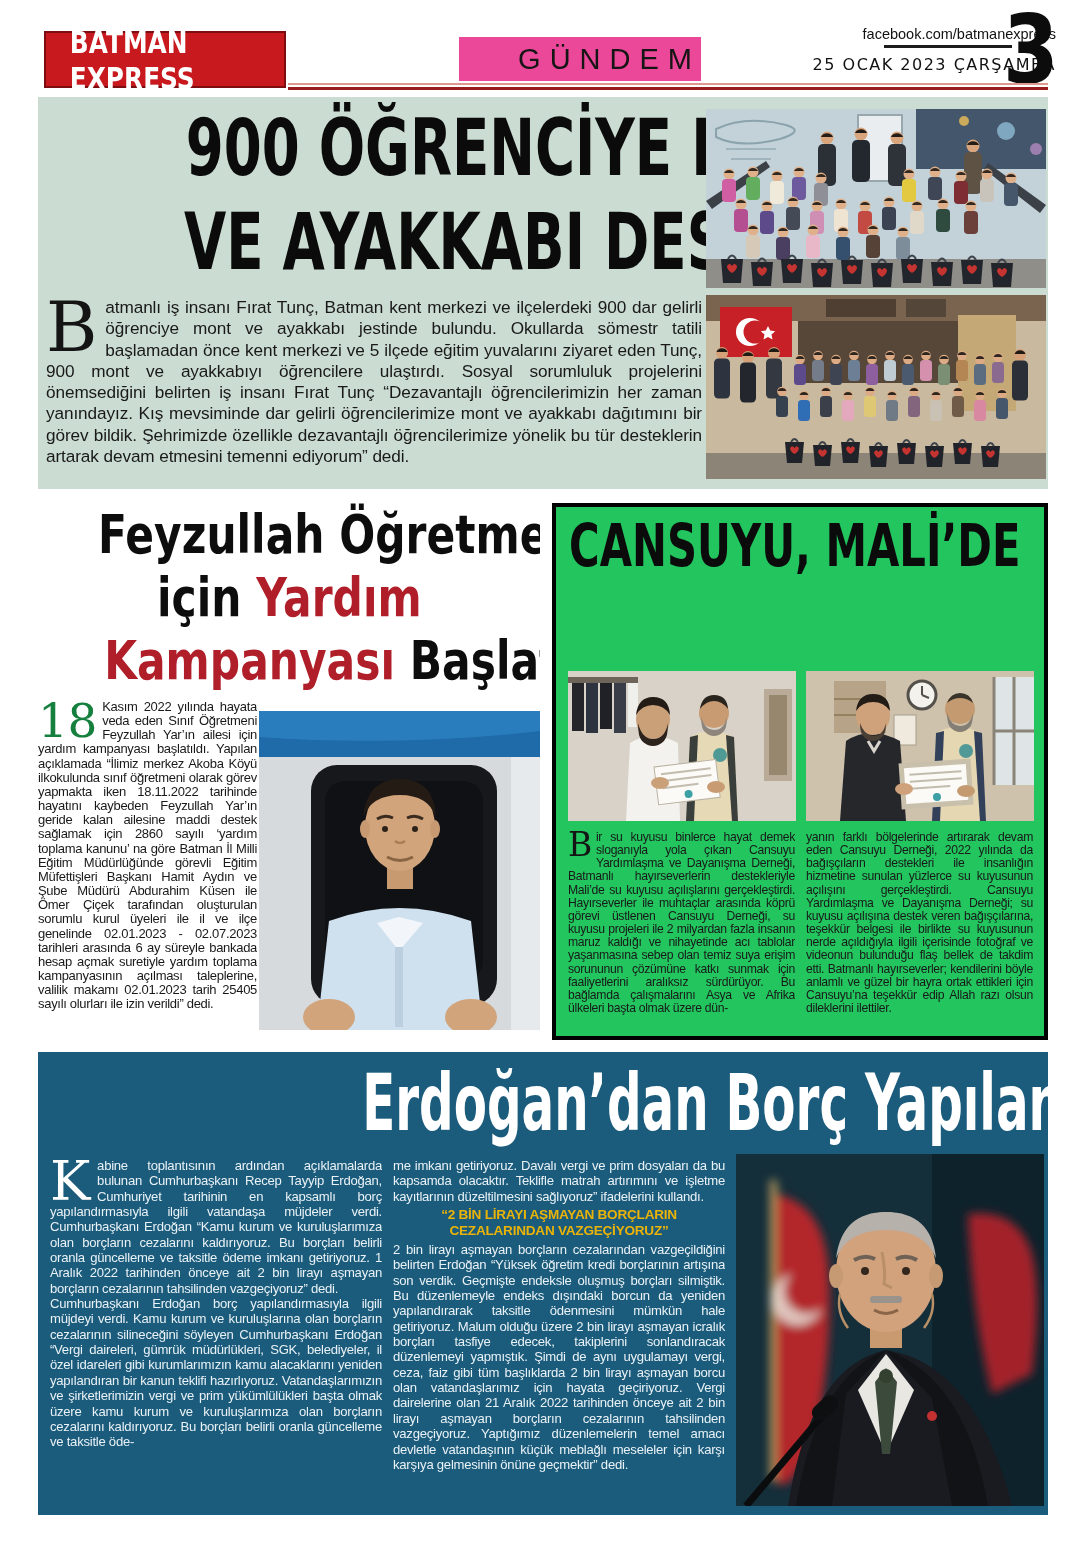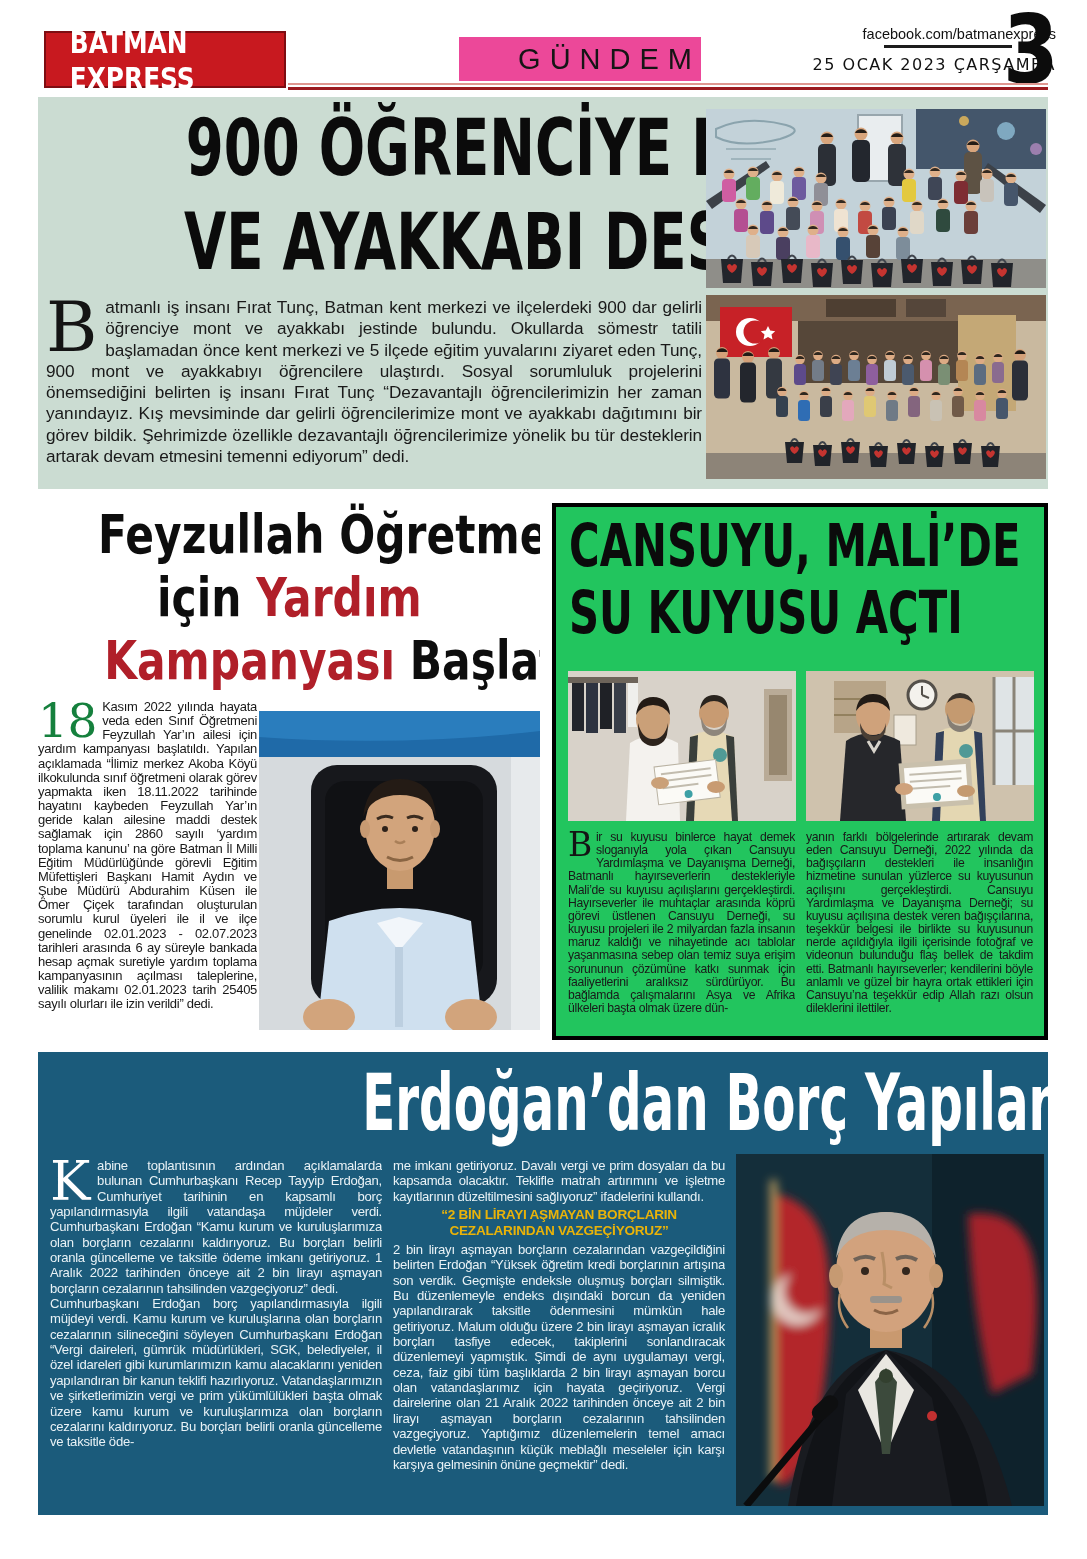--- a/index.html
+++ b/index.html
@@ -268,21 +268,20 @@
         <path d="M128 146 q13 7 26 0" stroke="#8a6543" stroke-width="3" fill="none"></path>
         <ellipse cx="70" cy="306" rx="26" ry="18" fill="#d2a47c"></ellipse>
           <ellipse cx="212" cy="306" rx="26" ry="18" fill="#d2a47c"></ellipse>
       </svg>
     </div>
   </div>
 
   <div class="abs sec2r">
     <div class="abs hl">
       <div><span class="cxl">CANSUYU, MALİ’DE</span></div>
-      <div><span class="cxl">SU KUYUSU AÇTI</span></div>
     </div>
 
     <div class="abs ph sec2r-ph1">
       <svg viewBox="0 0 228 150" preserveAspectRatio="none">
         <rect width="228" height="150" fill="#d8d2c9"></rect>
         <rect x="0" y="6" width="70" height="6" fill="#6d645a"></rect>
         <rect x="4" y="12" width="12" height="48" fill="#23252b"></rect>
           <rect x="18" y="12" width="12" height="50" fill="#2e3340"></rect>
         <rect x="32" y="12" width="12" height="46" fill="#1f2126"></rect>
           <rect x="46" y="12" width="12" height="50" fill="#383d47"></rect>

